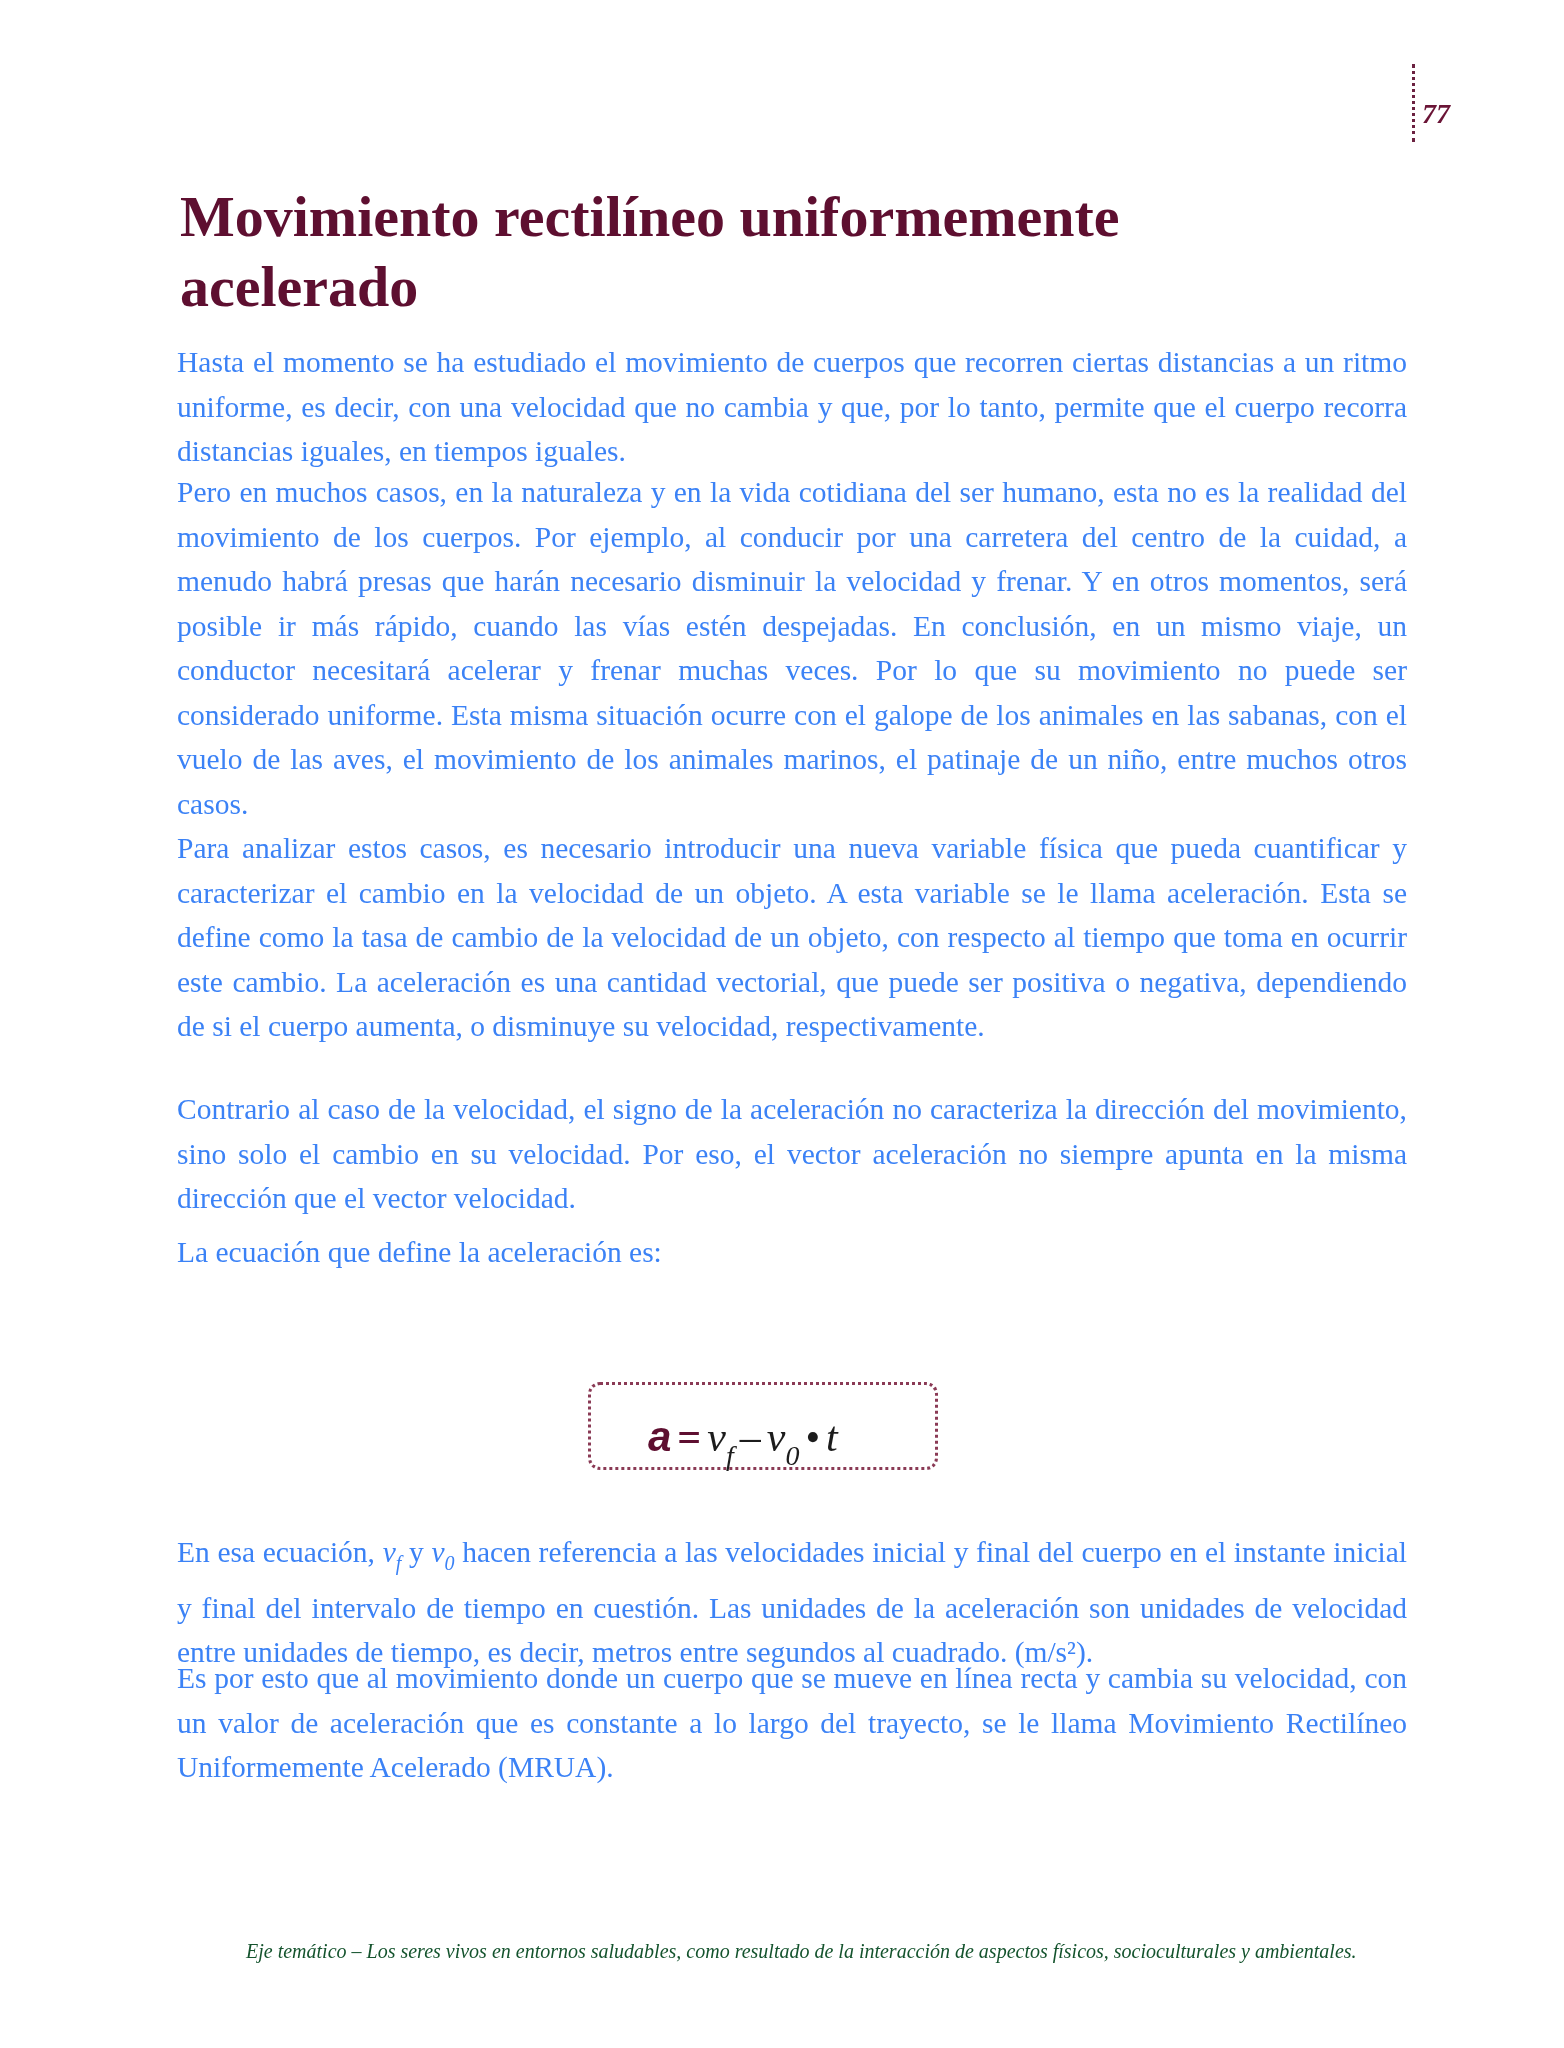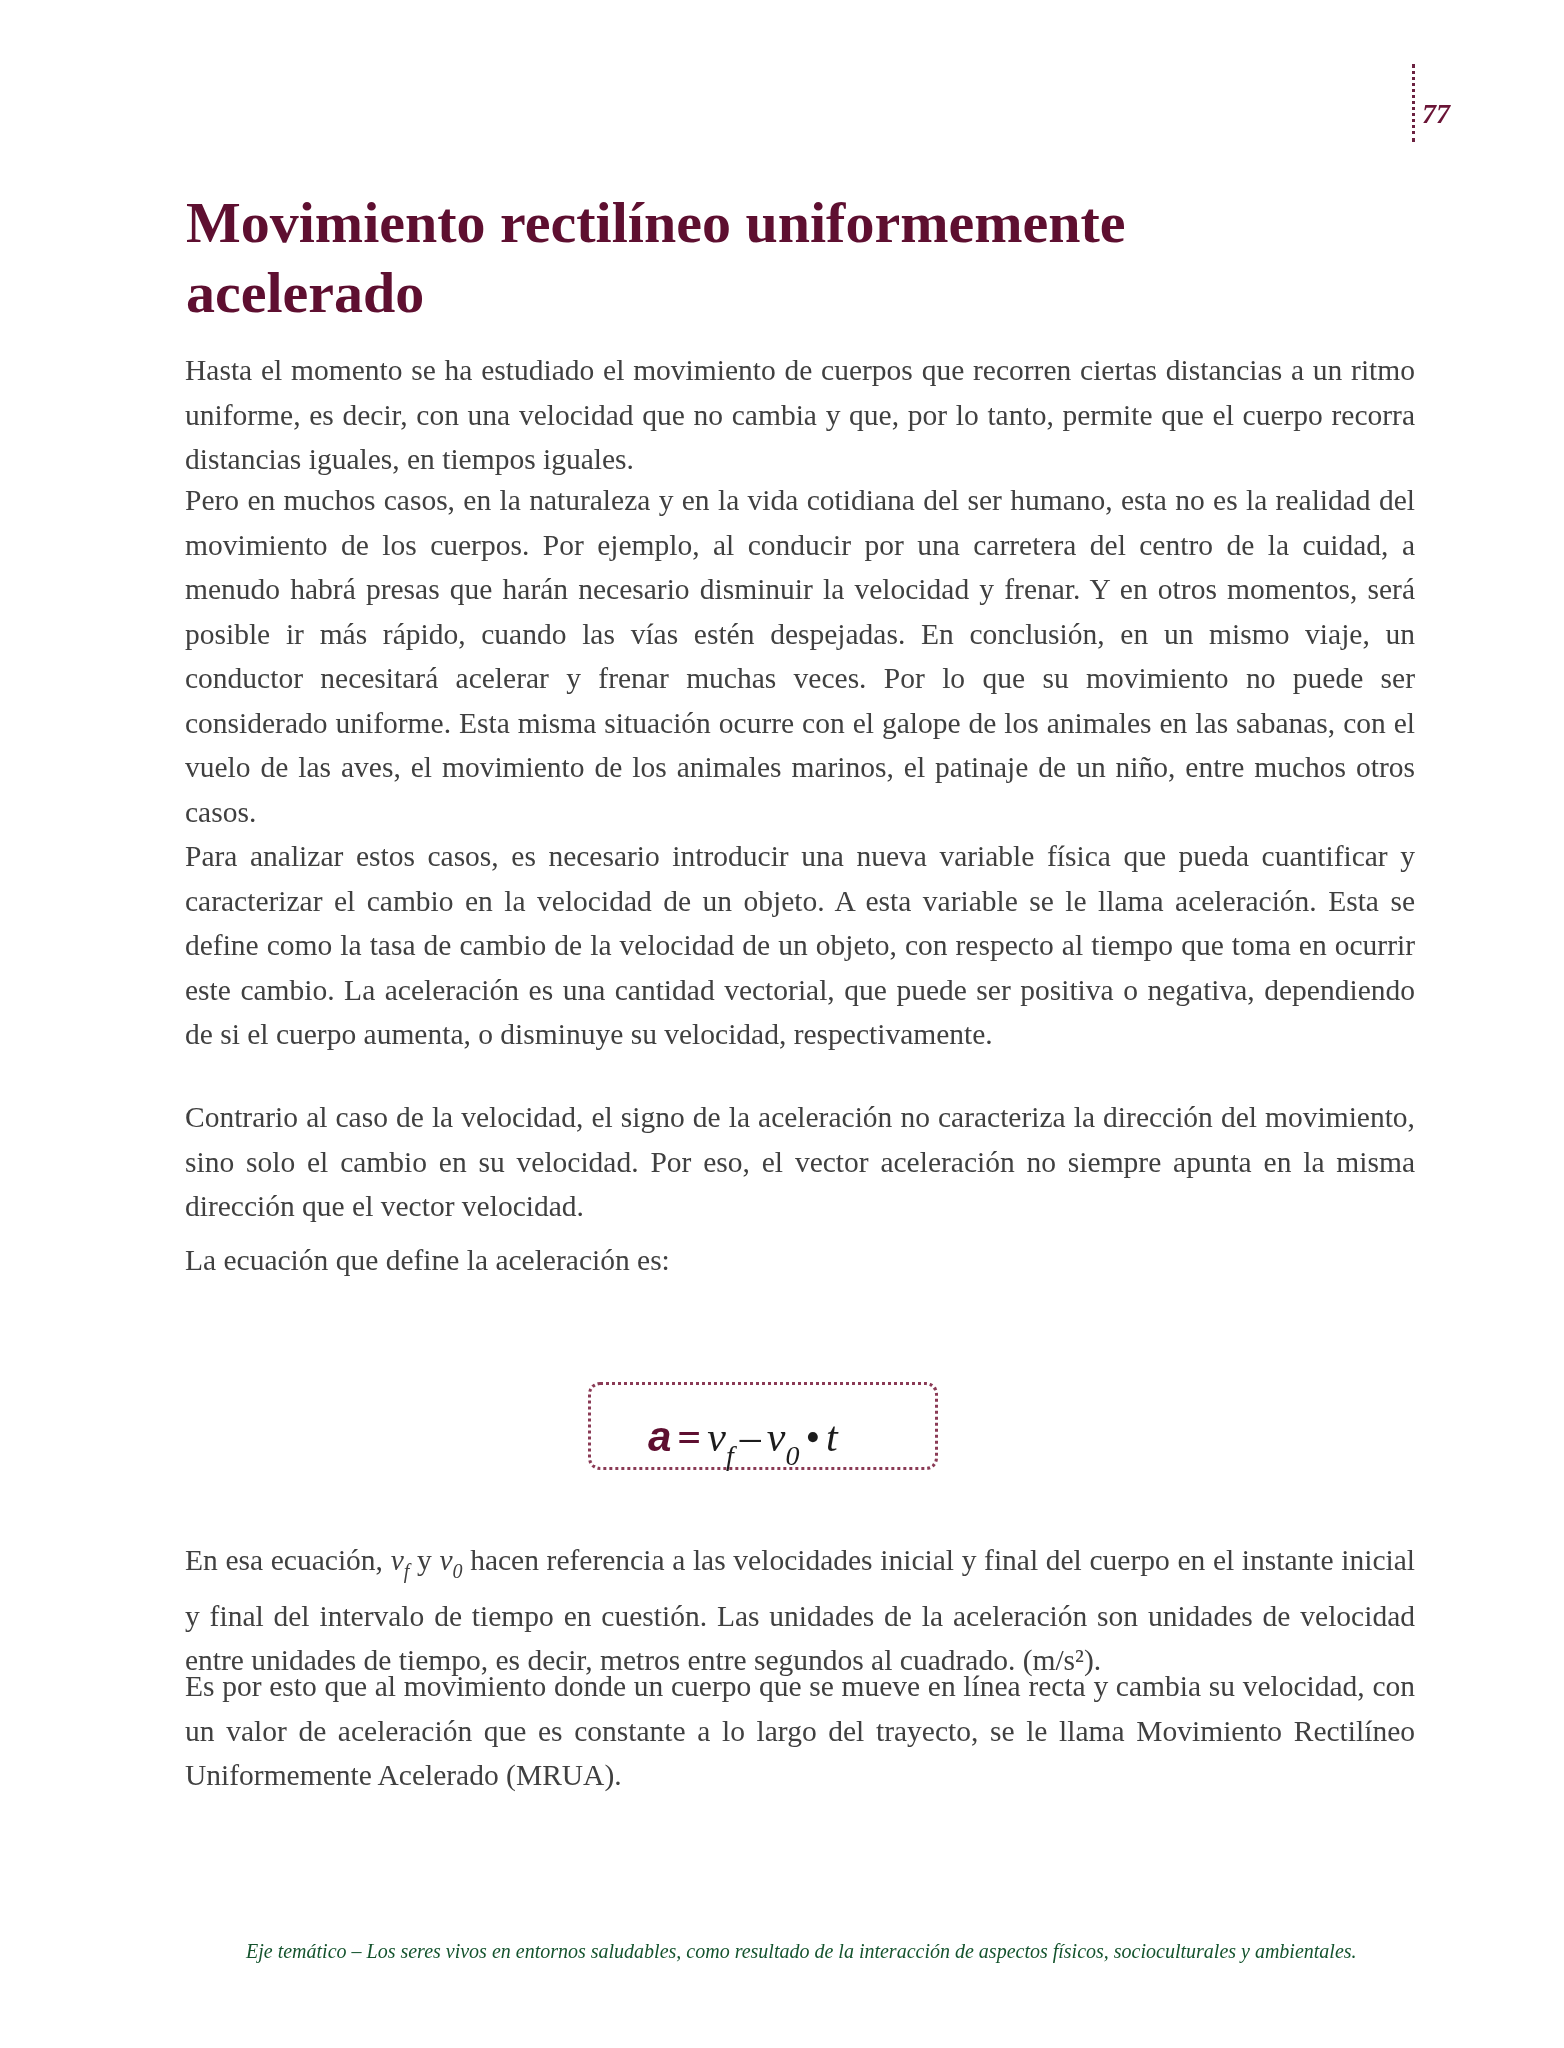--- a/index.html
+++ b/index.html
@@ -9,27 +9,27 @@
       border-left: 3px dotted #6b2140;
     }
     .page-number {
       position: absolute; left: 1422px; top: 100px;
       font-family: "Liberation Serif", serif; font-weight: bold; font-style: italic;
       font-size: 28px; color: #6a1436; line-height: 1;
     }
     .title {
       position: absolute; left: 176px; top: 178px; width: 1100px;
       font-family: "Liberation Serif", serif; font-weight: bold;
-      font-size: 58px; line-height: 70px; color: #5e0f30; margin: 10px;
+      font-size: 58px; line-height: 70px; color: #5e0f30; margin: 4px;
       letter-spacing: 0px;
     }
     .body {
       position: absolute; left: 177px; width: 1230px;
       font-family: "Liberation Serif", serif; font-size: 29.5px; line-height: 44.5px;
-      color: #404040; text-align: justify; margin: 8px;
+      color: #3b82f6; text-align: justify; margin: 0;
     }
     .p1 { top: 340px; }
     .p2 { top: 470px; }
     .p3 { top: 826px; }
     .p4 { top: 1087px; }
     .p5 { top: 1230px; }
     .p6 { top: 1530px; }
     .p7 { top: 1656px; }
     .eq-box {
       position: absolute; left: 588px; top: 1382px; width: 350px; height: 88px;

